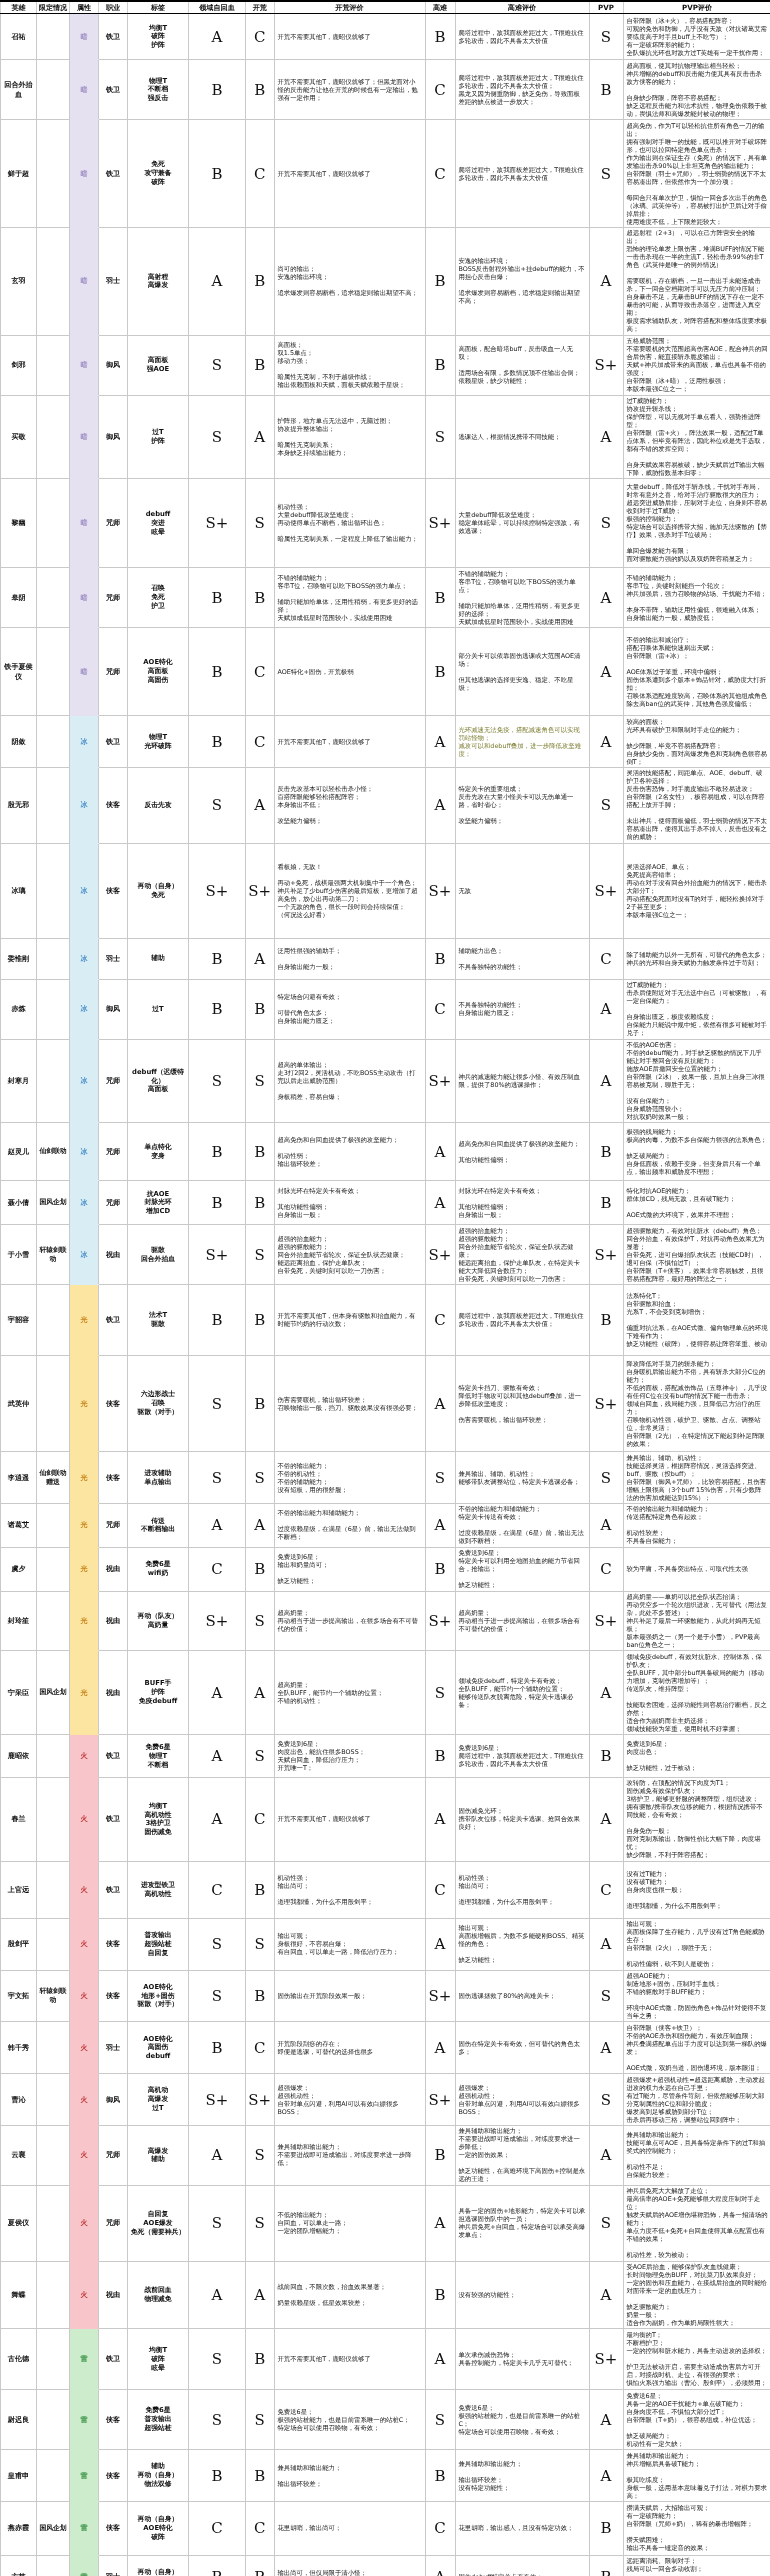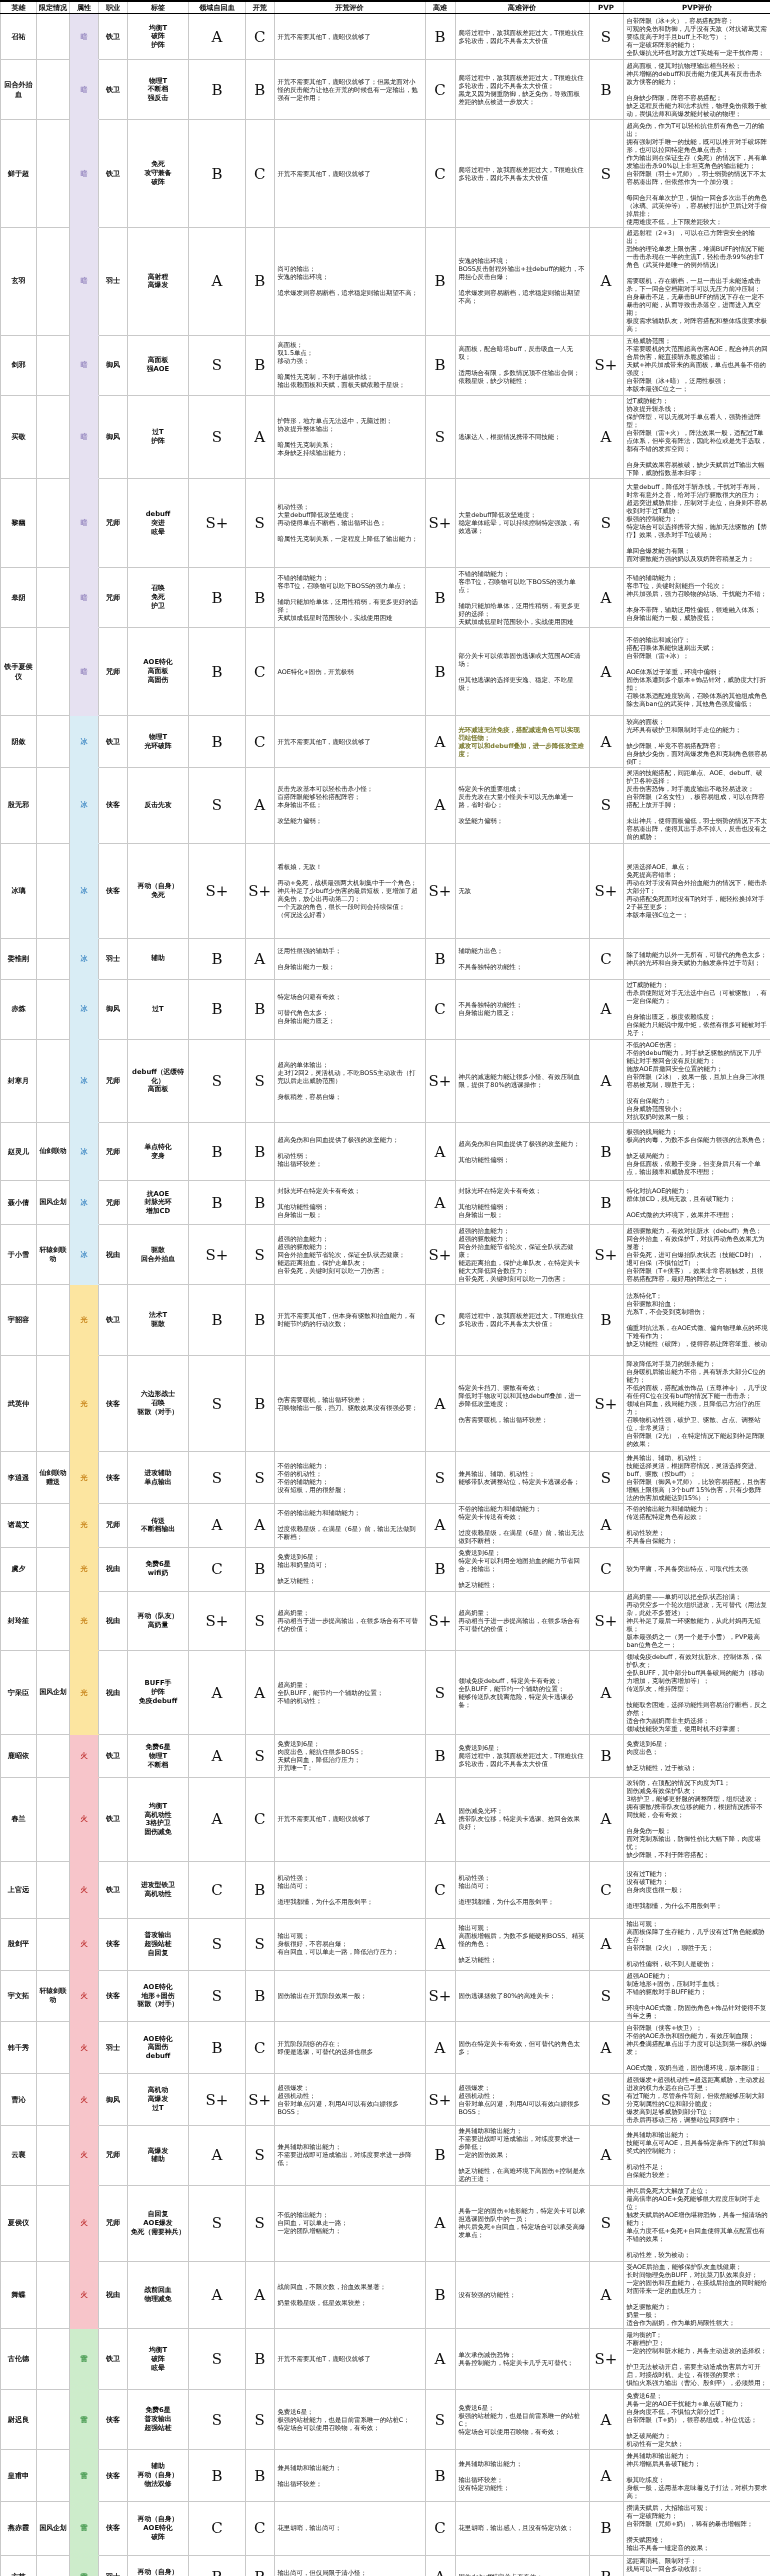--- a/index.html
+++ b/index.html
@@ -276,21 +276,21 @@
         <td class="name-cell">阴敛</td>
         <td class="limited-cell"></td>
         <td class="attr-cell" style="background: rgb(217, 237, 245); color: rgb(74, 144, 200); border-top-color: rgb(217, 237, 245); border-bottom-color: rgb(217, 237, 245);">冰</td>
         <td class="class-cell">铁卫</td>
         <td class="tags-cell">物理T
 光环破阵</td>
         <td class="grade-cell">B</td>
         <td class="grade-cell">C</td>
         <td class="eval-cell">开荒不需要其他T，鹿昭仪就够了</td>
         <td class="grade-cell">A</td>
-        <td class="eval-cell" style="color: rgb(122, 122, 46); font-weight: bold;">光环减速无法免疫，搭配减速角色可以实现罚站怪物；
+        <td class="eval-cell" style="color: rgb(122, 122, 46);">光环减速无法免疫，搭配减速角色可以实现罚站怪物；
 减攻可以和debuff叠加，进一步降低攻坚难度；</td>
         <td class="grade-cell">A</td>
         <td class="eval-cell">较高的面板；
 光环具有破护卫和限制对手走位的能力；
 
 缺少阵眼，毕竟不容易搭配阵容；
 自身缺少免伤，面对高爆发角色和克制角色很容易倒T；</td>
       </tr>
       <tr style="height: 55px;">
         <td class="name-cell">殷无邪</td>

